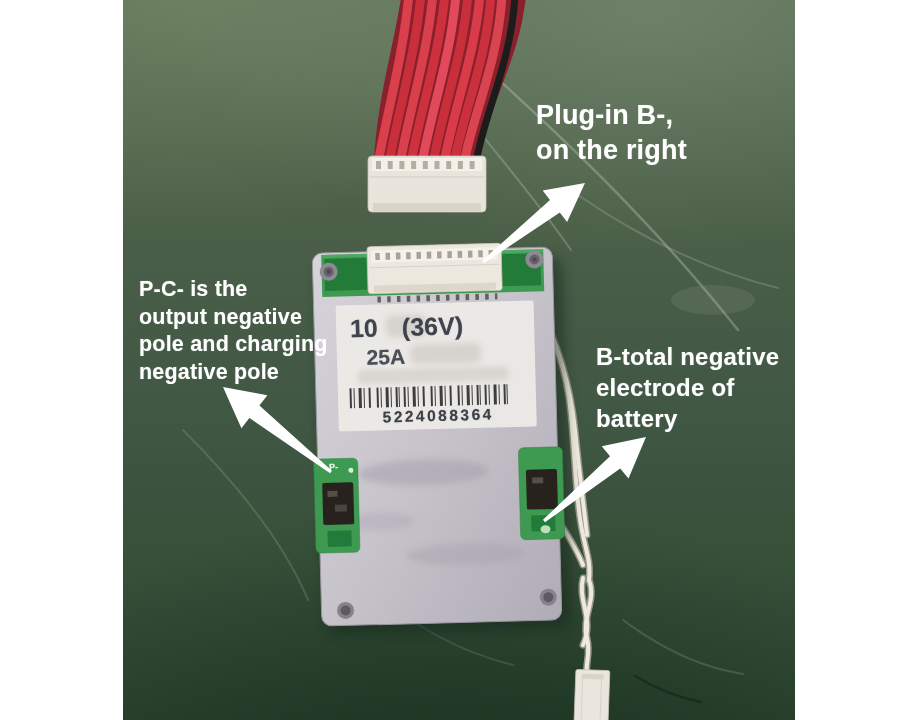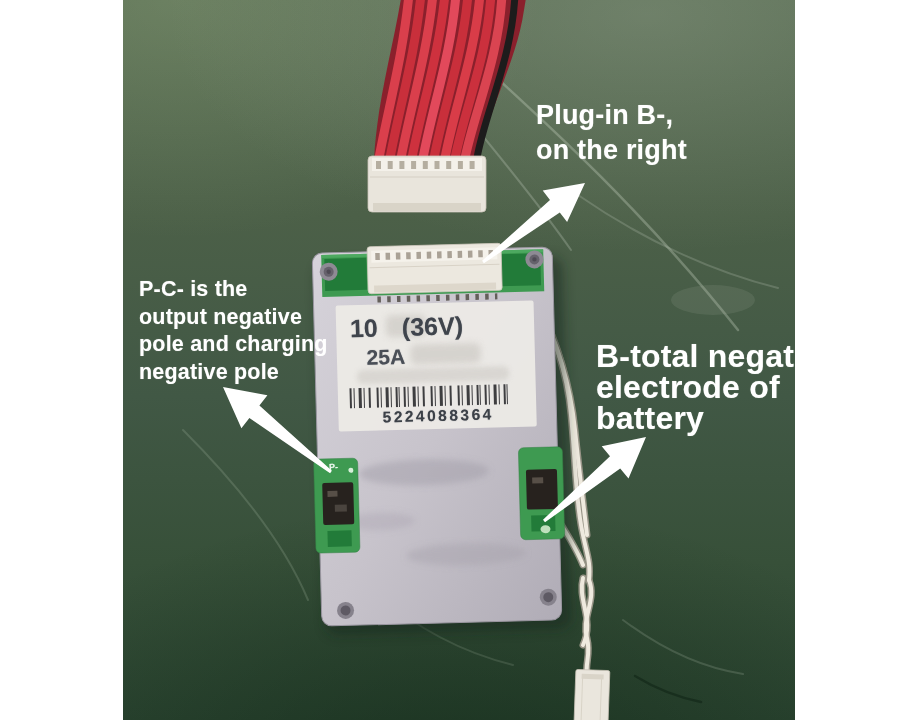--- a/index.html
+++ b/index.html
@@ -13,21 +13,21 @@
       radial-gradient(90% 55% at 8% 0%, rgba(150,170,130,.32), rgba(150,170,130,0) 60%),
       radial-gradient(120% 70% at 50% 115%, rgba(8,30,14,.52), rgba(8,30,14,0) 65%),
       linear-gradient(180deg,#586d52 0%,#4c6048 30%,#415845 55%,#375039 78%,#2b4531 100%);
   }
   .photo svg{position:absolute;left:0;top:0;filter:blur(.35px) saturate(.95);}
   
   .ann{position:absolute;color:#fff;font-weight:700;white-space:pre-line;
        letter-spacing:.2px;text-shadow:0 0 1px rgba(255,255,255,.4);}
   .ann1{left:536px;top:98px;font-size:27px;line-height:35px;}
   .ann2{left:139px;top:276px;font-size:21.5px;line-height:27.5px;}
-  .ann3{left:596px;top:341px;font-size:32px;line-height:31px;}
+  .ann3{left:596px;top:341px;font-size:24px;line-height:31px;}
   
   .board-label{position:absolute;left:337px;top:304px;width:200px;height:130px;
        transform:rotate(-1.5deg);color:#3f444c;}
   .board-label .t{position:absolute;font-weight:700;text-shadow:0 0 1px rgba(70,75,85,.55);}
   .lbl-cap{left:14px;top:8px;font-size:25px;}
   .lbl-volt{left:66px;top:8px;font-size:25px;}
   .lbl-amp{left:30px;top:40px;font-size:21px;color:#4a4f57;}
   .smudge{position:absolute;background:#d2cfca;border-radius:6px;filter:blur(3px);opacity:.85;}
   .sm1{left:50px;top:10px;width:40px;height:22px;}
   .sm2{left:74px;top:40px;width:70px;height:20px;}

